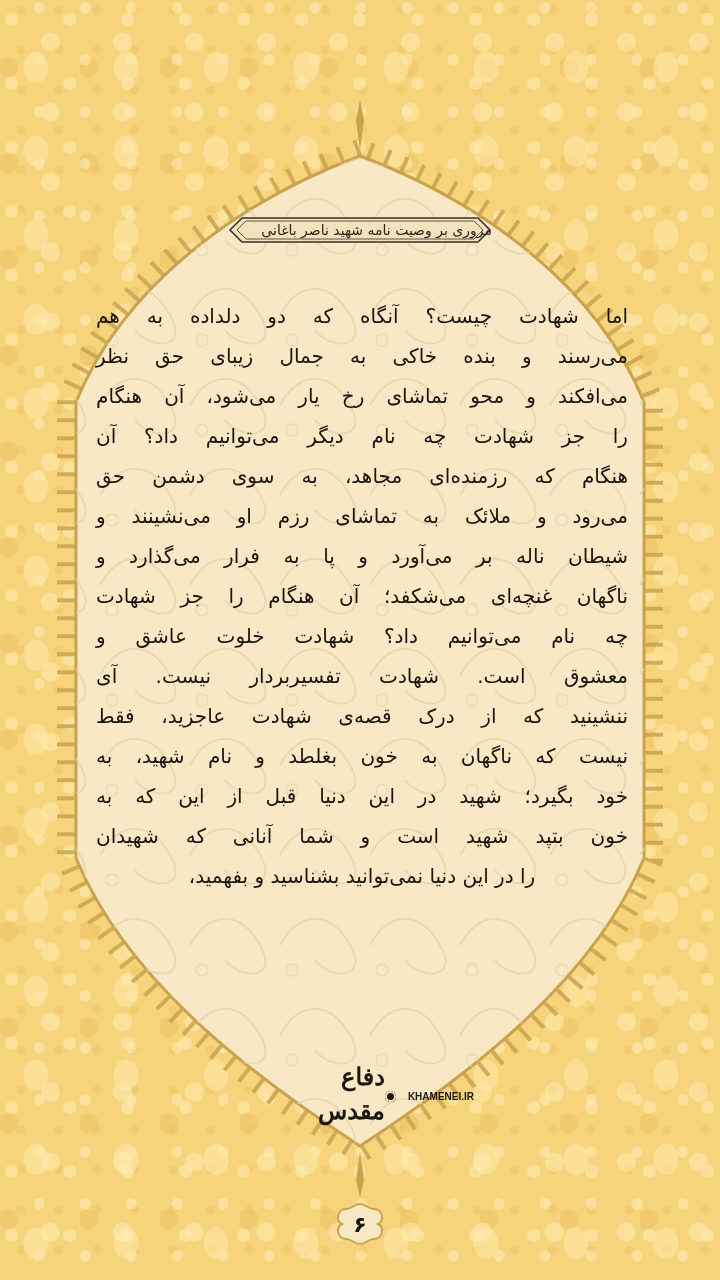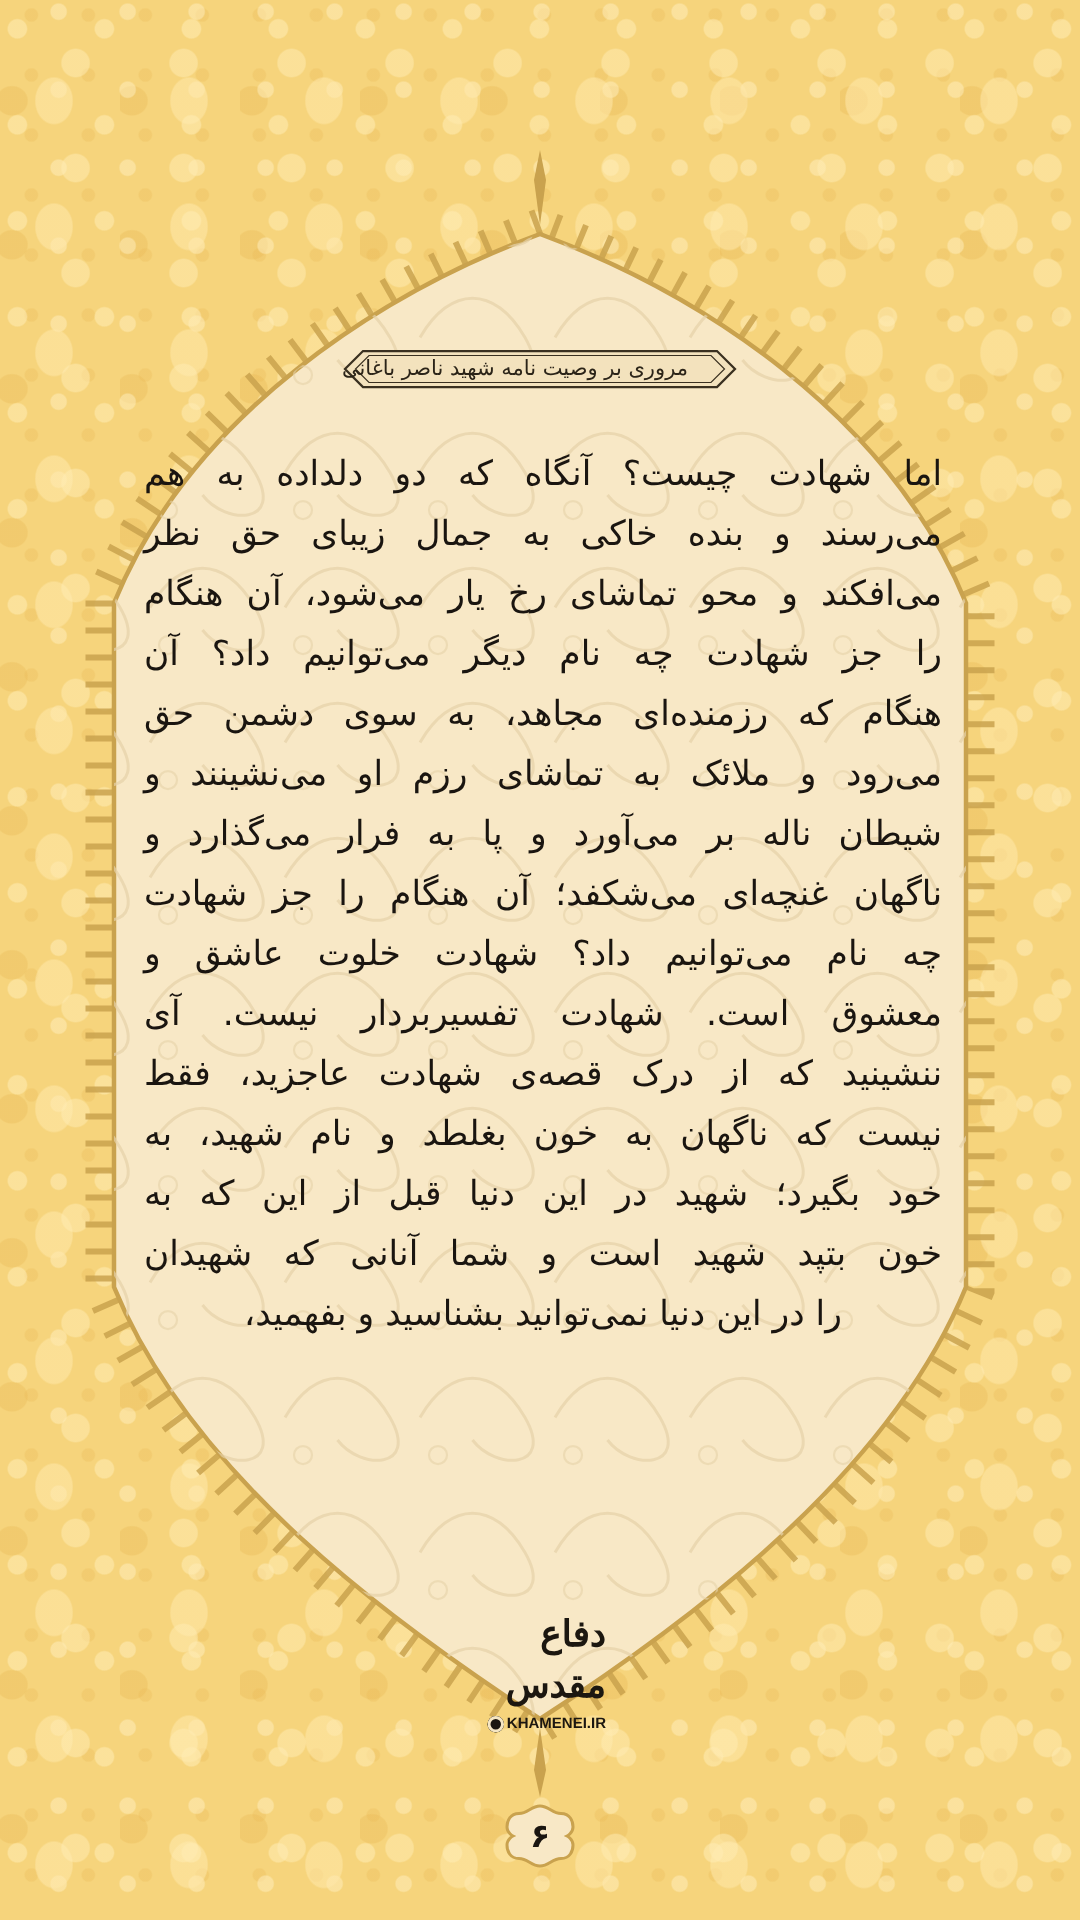--- a/index.html
+++ b/index.html
@@ -15,47 +15,47 @@
         radial-gradient(circle at 20% 30%, rgba(255,236,180,0.55) 0 6px, transparent 7px),
         radial-gradient(circle at 70% 60%, rgba(255,236,180,0.5) 0 9px, transparent 10px),
         radial-gradient(ellipse at 40% 80%, rgba(255,232,170,0.55) 0 12px, transparent 13px),
         radial-gradient(circle at 85% 15%, rgba(255,238,190,0.5) 0 5px, transparent 6px),
         radial-gradient(ellipse at 10% 70%, rgba(232,184,84,0.35) 0 10px, transparent 11px),
         radial-gradient(circle at 55% 25%, rgba(232,184,84,0.3) 0 4px, transparent 5px);
       background-size: 58px 64px, 72px 70px, 90px 84px, 46px 52px, 80px 96px, 38px 40px;
     }
     svg.frame { position: absolute; left: 0; top: 0; }
     .title-plaque {
-      position: absolute; left: 228px; top: 232px; width: 264px; height: 28px;
-      display: flex; align-items: center; justify-content: flex-start;
+      position: absolute; left: 228px; top: 216px; width: 264px; height: 28px;
+      display: flex; align-items: center; justify-content: flex-end;
     }
     .title-plaque svg { position: absolute; inset: 0; }
     .title-plaque span {
       position: relative; direction: rtl;
       font-family: "DejaVu Sans", sans-serif; font-size: 14px; color: #2b2418;
       letter-spacing: -0.3px;
     }
     .body-text {
       position: absolute; left: 96px; top: 296px; width: 532px;
       direction: rtl; text-align: justify; text-align-last: right;
-      font-family: "DejaVu Sans", sans-serif; font-size: 23px; line-height: 40px;
+      font-family: "DejaVu Sans", sans-serif; font-size: 20px; line-height: 40px;
       color: #1a1510;
     }
     .body-text .line { display: block; white-space: nowrap; text-align: justify; text-align-last: justify; }
     .body-text .line.last { text-align-last: center; }
     .logo {
       position: absolute; left: 318px; top: 1058px; width: 86px; height: 72px;
-      display: flex; flex-direction: column; align-items: flex-end; margin-top: 14px;
+      display: flex; flex-direction: row; align-items: center;
     }
     .logo-calligraphy {
       direction: rtl; font-family: "DejaVu Serif", serif; font-size: 24px; font-weight: bold;
       color: #1c1710; line-height: 34px; letter-spacing: -2px;
     }
     .logo-site {
-      display: flex; align-items: center; gap: 2px; margin-top: 4px;
+      display: flex; align-items: center; gap: 12px; margin-top: 4px;
       font-family: "Liberation Sans", sans-serif; font-size: 10px; font-weight: bold; color: #1c1710;
     }
     .logo-site .emblem { width: 11px; height: 11px; border-radius: 50%; background: #1c1710;
       box-shadow: inset 0 0 0 2px #f5e6c3, inset 0 0 0 3px #1c1710; }
     .logo-tagline { width: 80px; height: 2px; background: #5a4c35; margin-top: 3px; opacity: .6; }
     .page-number {
       position: absolute; left: 336px; top: 1202px; width: 48px; height: 44px;
       display: flex; align-items: center; justify-content: center;
     }
     .page-number svg { position: absolute; inset: 0; }

